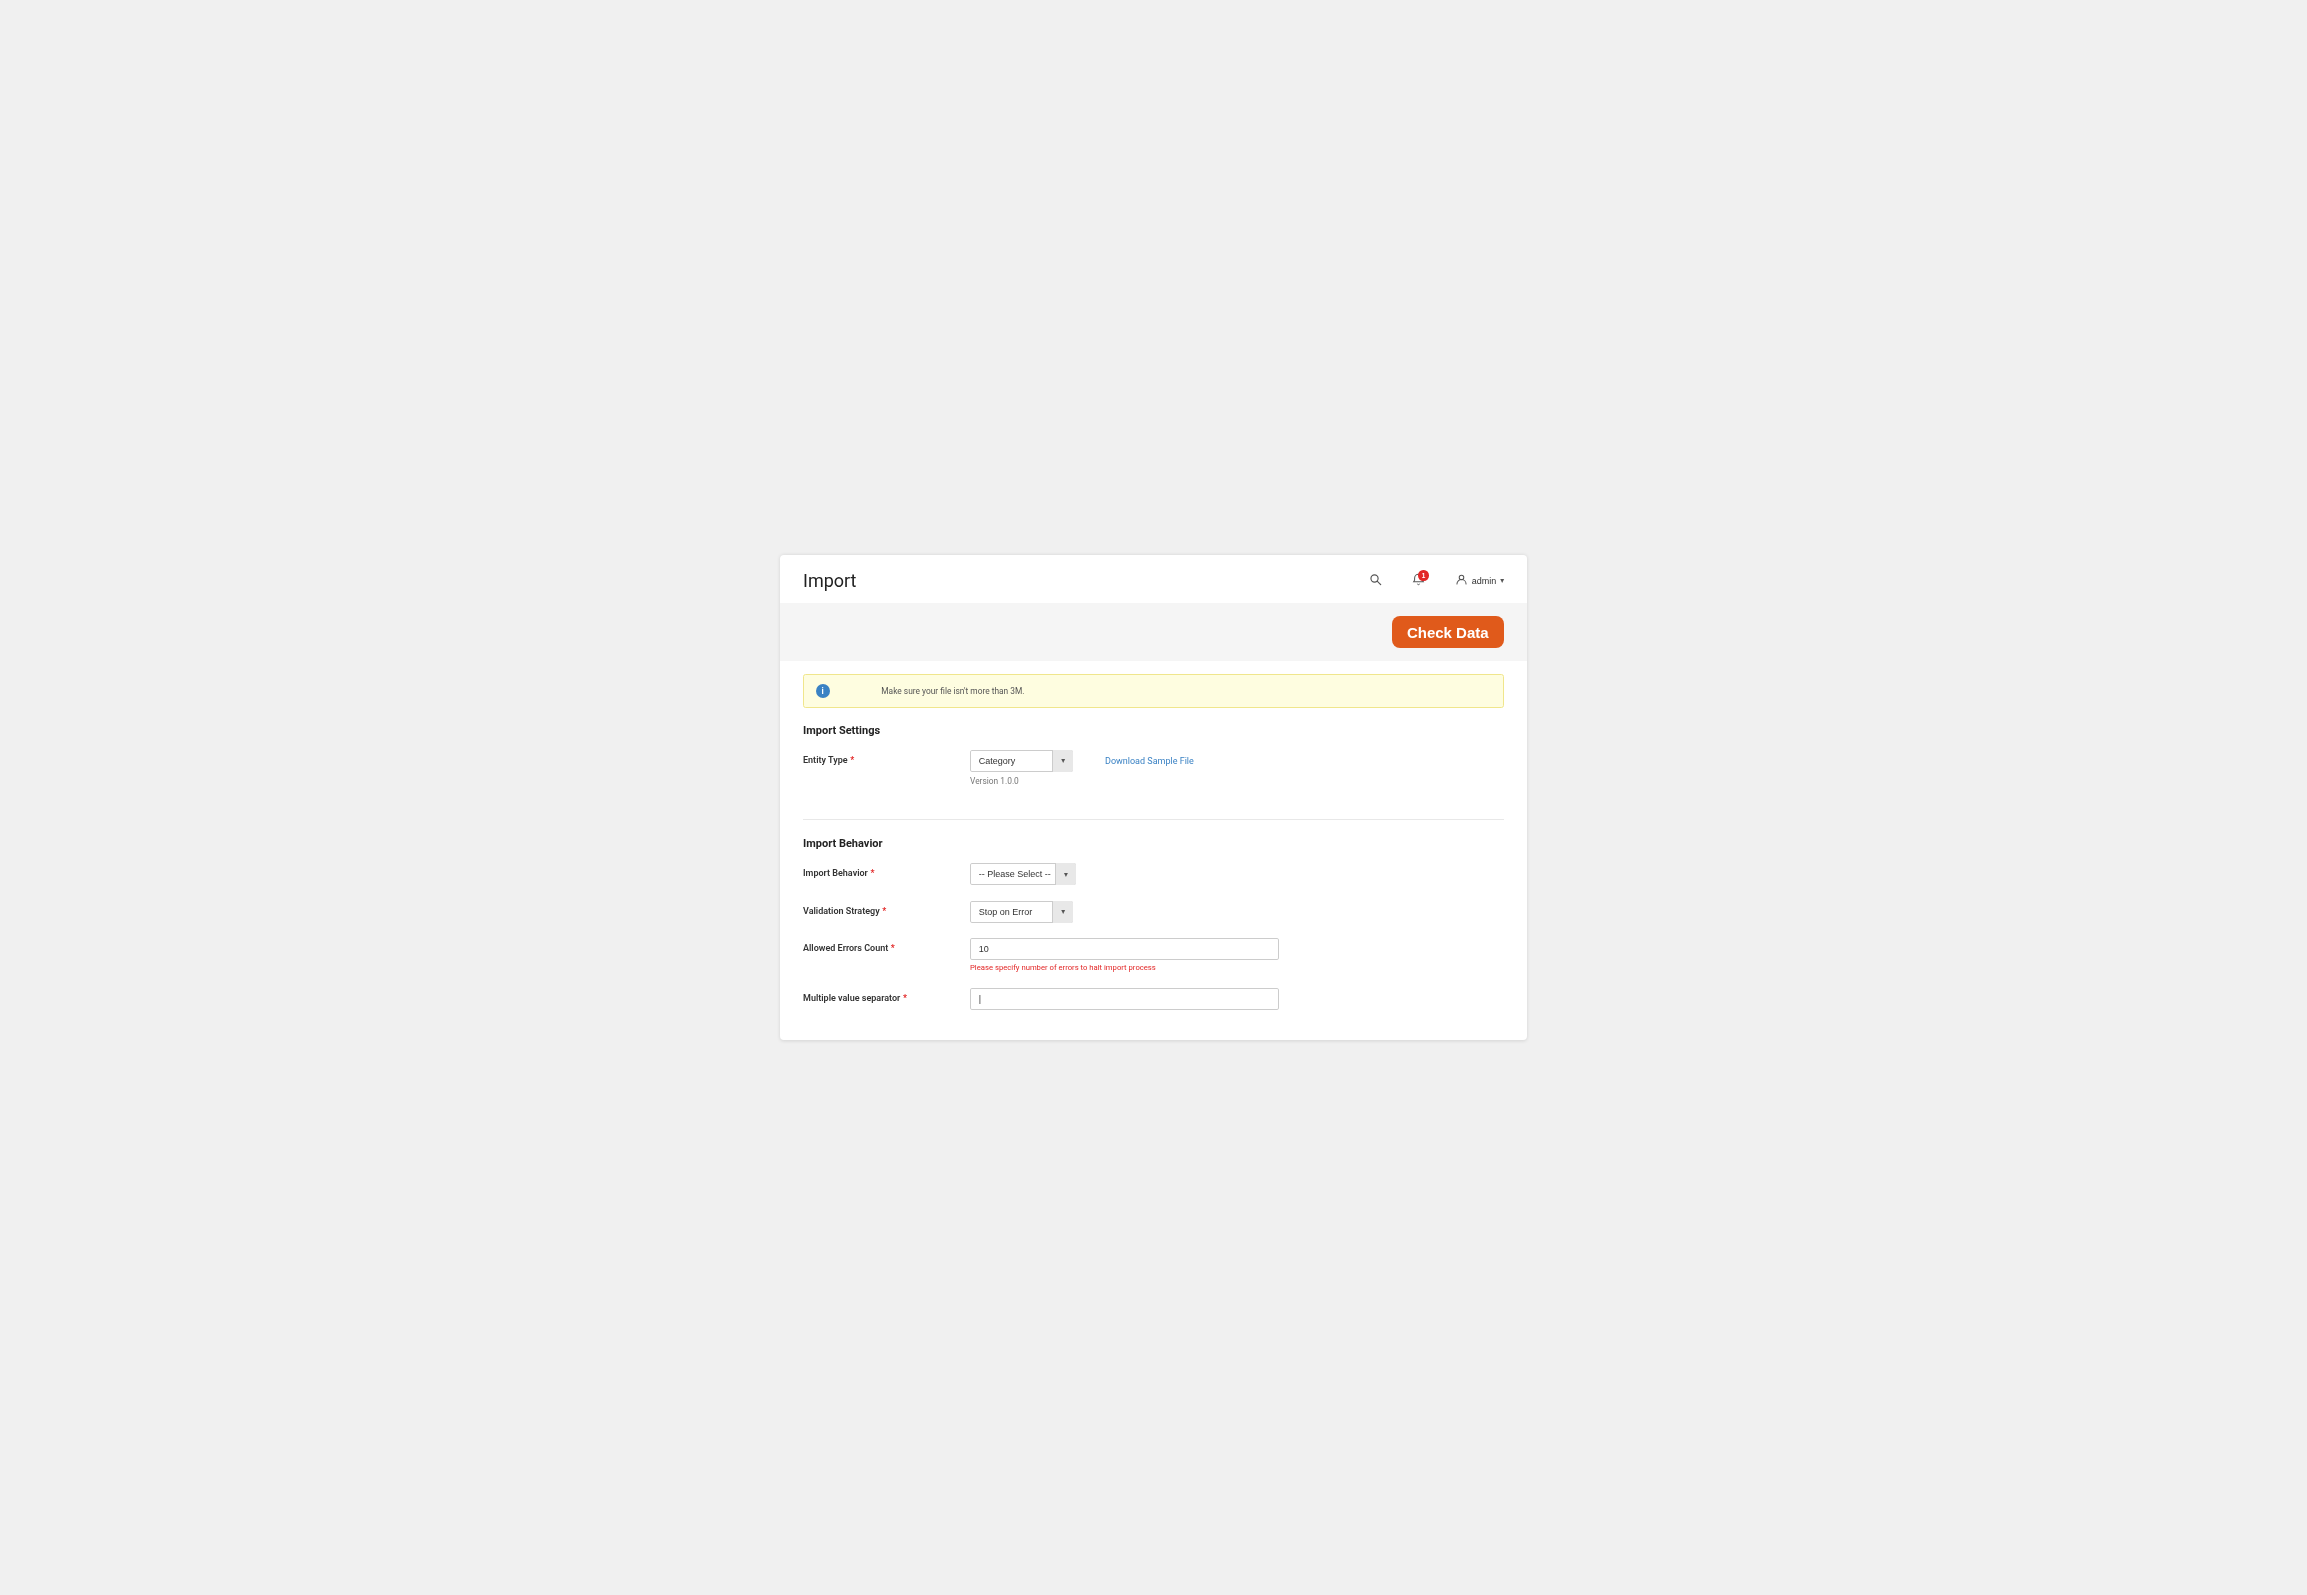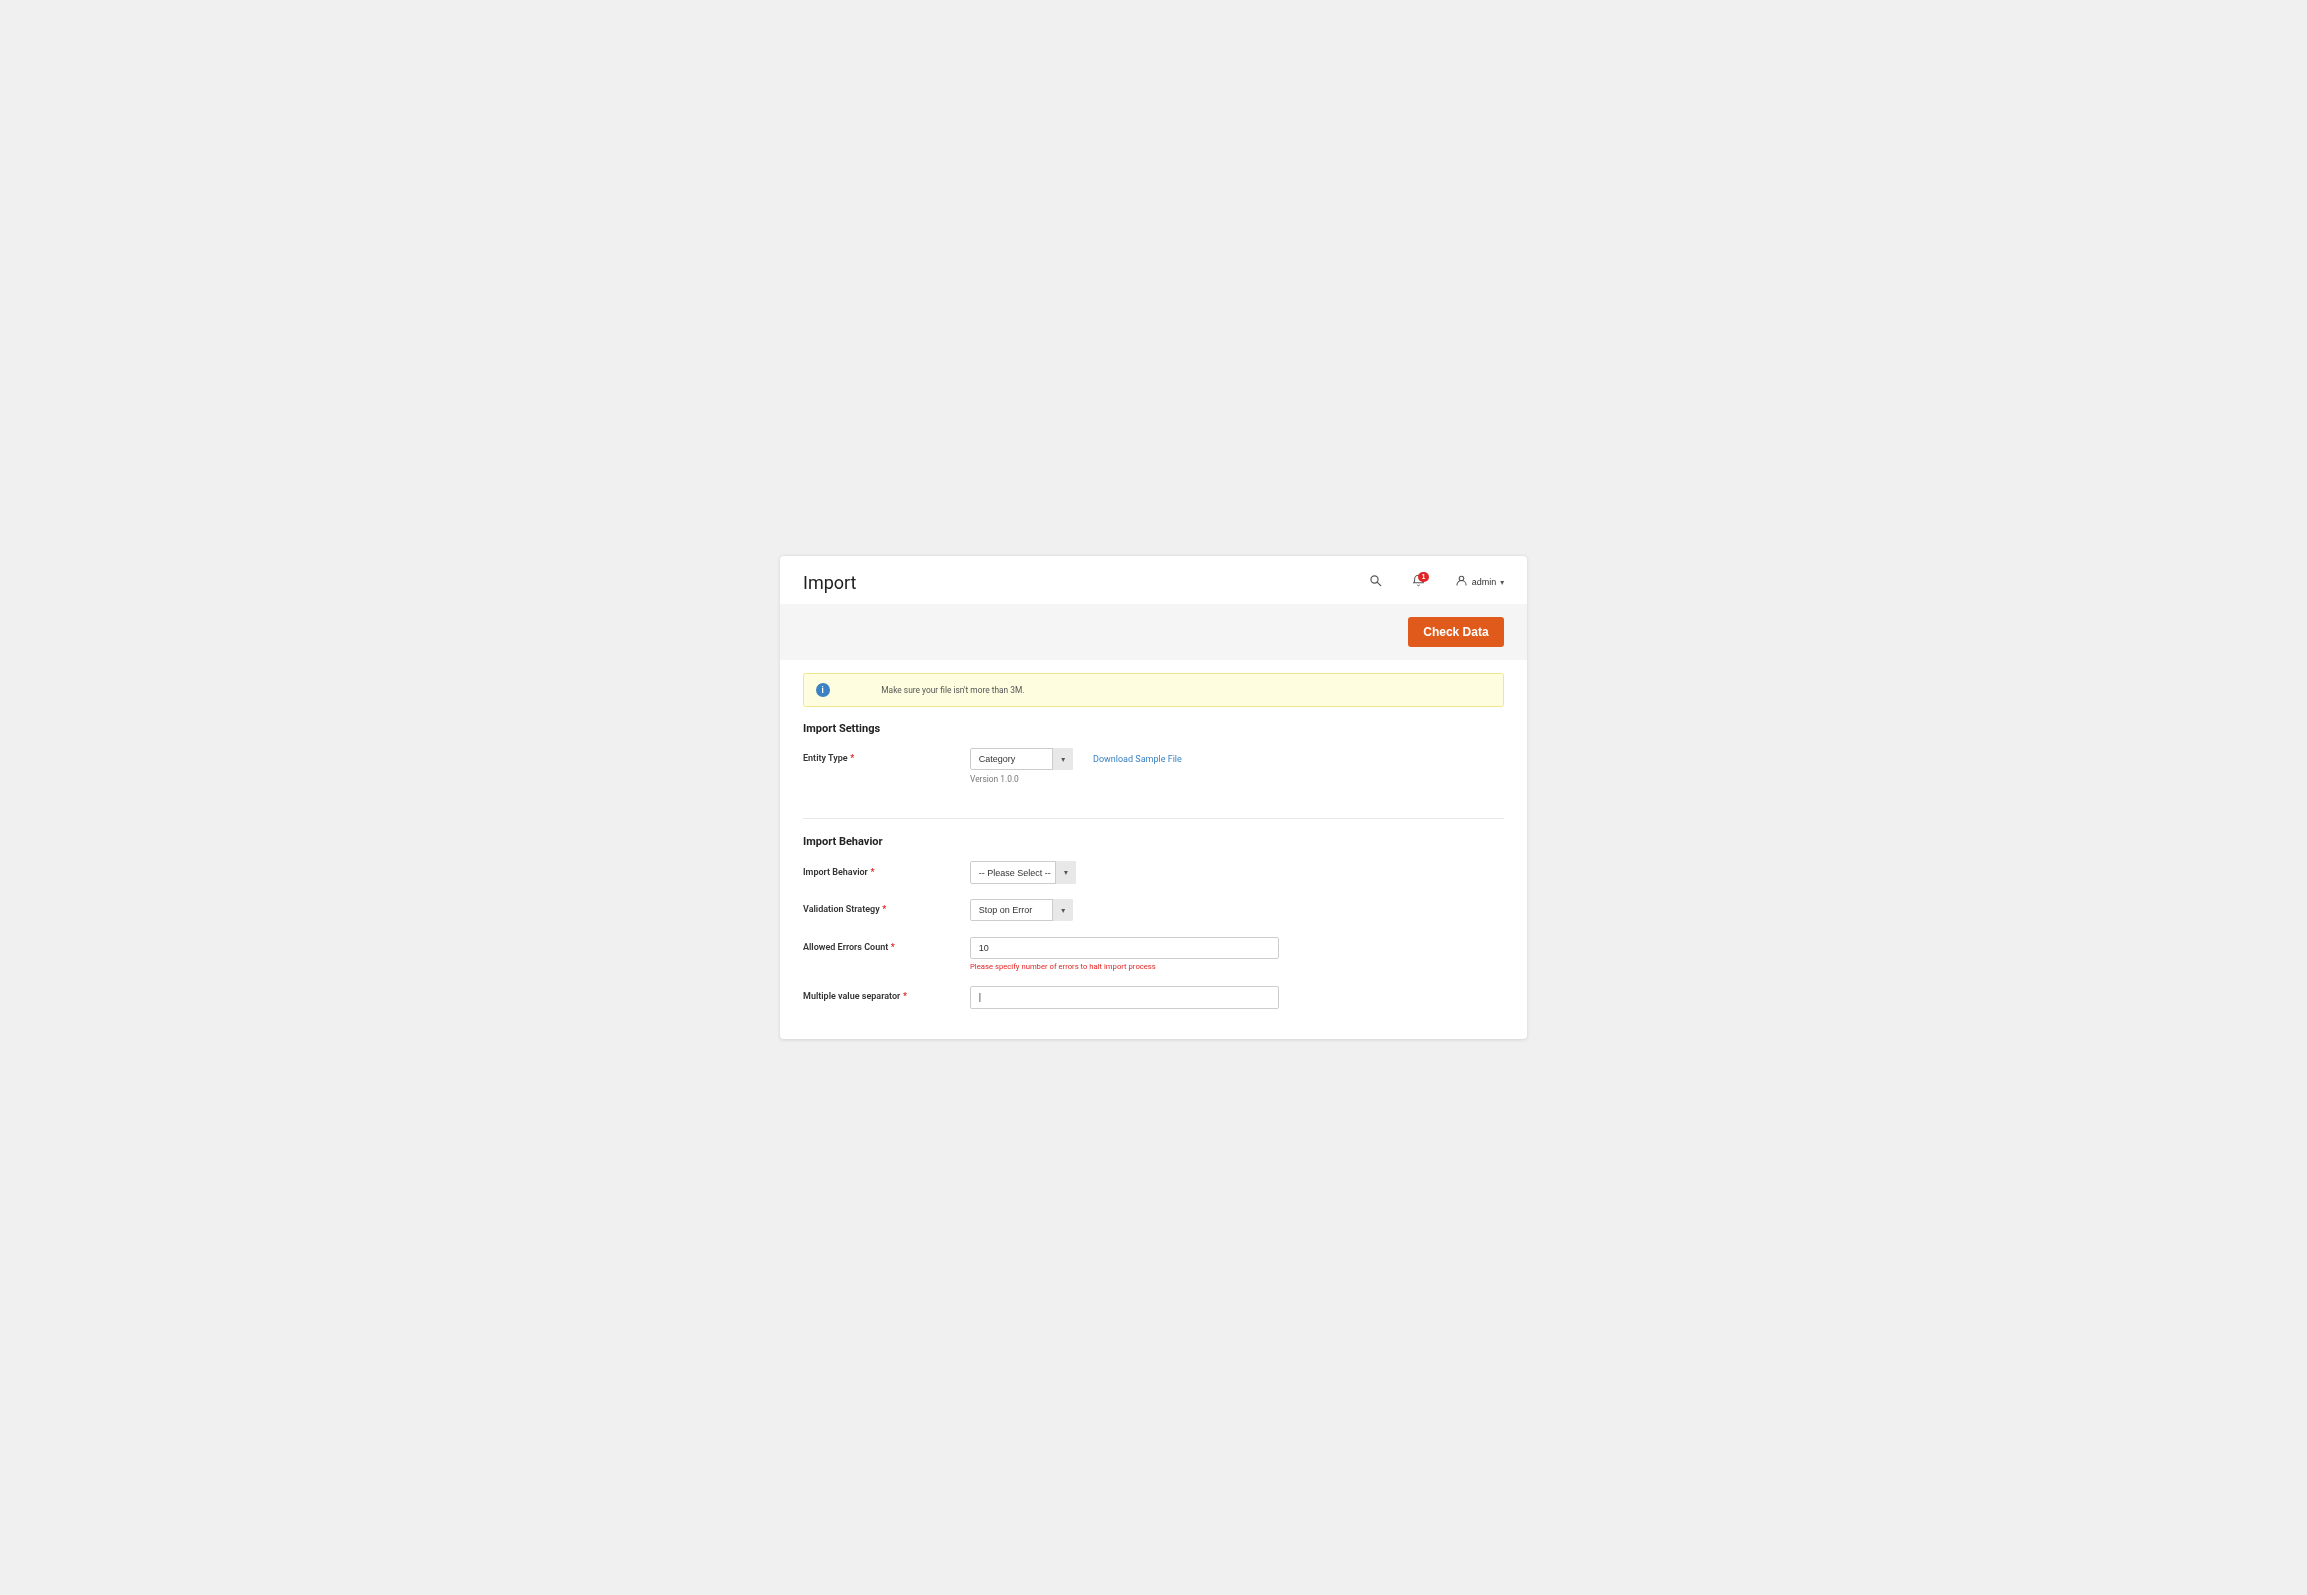--- a/index.html
+++ b/index.html
@@ -96,23 +96,23 @@
       padding: 13px 23px;
       display: flex;
       justify-content: flex-end;
       align-items: center;
       margin-bottom: 13px;
     }
     .check-data-btn {
       background: #e05a1b;
       color: #fff;
       border: none;
-      border-radius: 3px;
+      border-radius: 8px;
       padding: 7.7px 15.4px;
-      font-size: 12px;
+      font-size: 15px;
       font-weight: 600;
       cursor: pointer;
     }
     
     .info-banner {
       margin: 0 23px 15.4px 23px;
       background: #fefde0;
       border: 0.6px solid #f0e68c;
       border-radius: 2.6px;
       padding: 9px 11.6px;
@@ -282,21 +282,21 @@
   </div>
 
   <div class="section">
     <div class="section-title">Import Settings</div>
 
     <div class="form-row">
       <div class="form-label">
         <span>Entity Type</span><span class="required-star">*</span>
       </div>
       <div class="form-control-wrap">
-        <div style="display:flex;align-items:center;gap:6px;">
+        <div style="display:flex;align-items:center;gap:18px;">
           <div class="select-wrap">
             <select class="form-select">
               <option>Category</option>
               <option>Product</option>
               <option>Customer</option>
               <option>Order</option>
             </select>
             <div class="select-arrow">▾</div>
           </div>
           <a class="download-link" href="#">Download Sample File</a>

